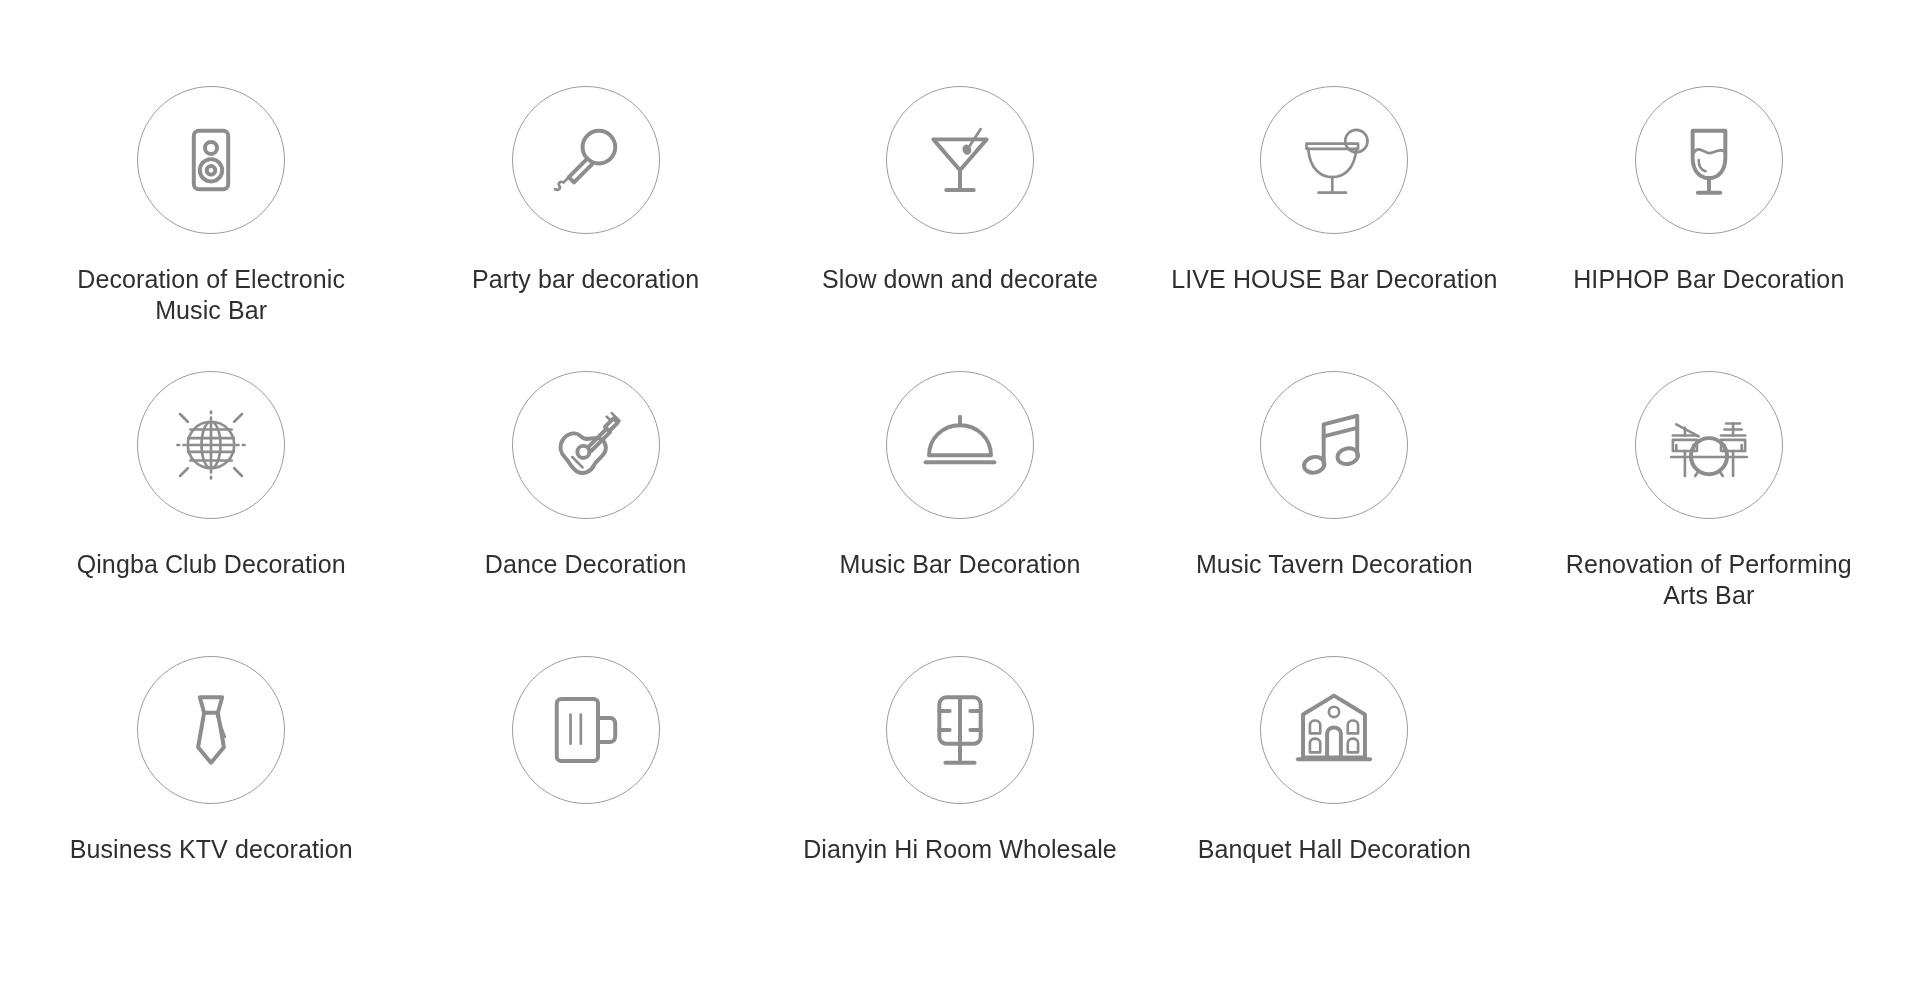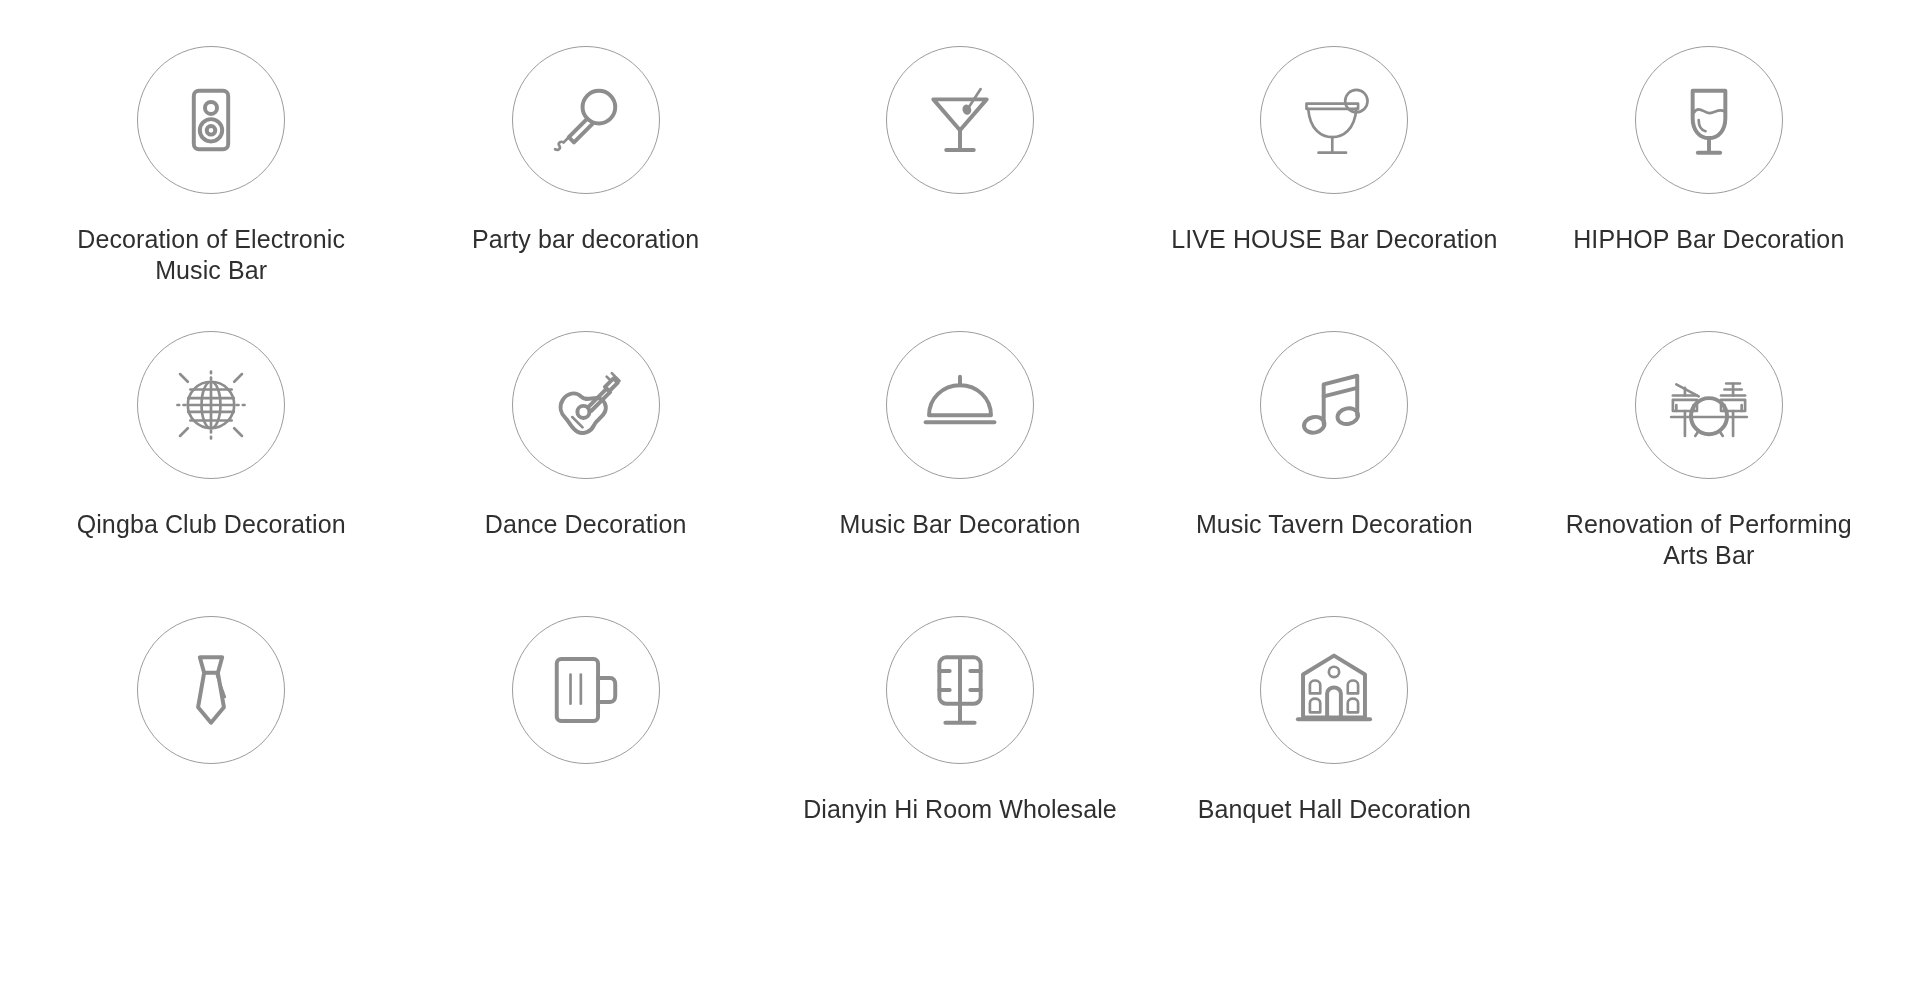--- a/index.html
+++ b/index.html
@@ -14,20 +14,21 @@
     font-family: "Liberation Sans", "DejaVu Sans", sans-serif;
     overflow: hidden;
   }
 
   .category-grid {
     display: grid;
     grid-template-columns: repeat(5, 1fr);
     grid-template-rows: repeat(3, 1fr);
     width: 1872px;
     margin: 0 auto;
+    padding-top: 40px;
     box-sizing: border-box;
   }
 
   .category-item {
     display: flex;
     flex-direction: column;
     align-items: center;
     justify-content: flex-start;
     padding-top: 46px;
     box-sizing: border-box;
@@ -113,20 +114,21 @@
   <div class="category-item">
     <div class="icon-circle">
       <svg viewBox="0 0 100 100">
         <path class="icon-stroke" d="M19 26 L81 26 L50 62 Z"></path>
         <path class="icon-stroke" d="M50 62 L50 84"></path>
         <path class="icon-stroke" d="M34 85 L66 85"></path>
         <path class="icon-stroke-thin" d="M74 14 L57 40"></path>
         <ellipse class="icon-fill" cx="58" cy="38" rx="5" ry="6" transform="rotate(-20 58 38)"></ellipse>
       </svg>
     </div>
+    <div class="category-label">Slow down and decorate</div>
   </div>
 
   <div class="category-item">
     <div class="icon-circle">
       <svg viewBox="0 0 100 100">
         <path class="icon-stroke-thin" d="M18 31 L78 31 L78 37 L18 37 Z"></path>
         <path class="icon-stroke-thin" d="M20 37 C 22 62, 36 70, 48 70 C 60 70, 74 62, 76 37"></path>
         <path class="icon-stroke-thin" d="M48 70 L48 88"></path>
         <path class="icon-stroke-thin" d="M32 88 L64 88"></path>
         <circle class="icon-stroke-thin" cx="76" cy="28" r="13"></circle>
@@ -241,20 +243,21 @@
 
 
   <div class="category-item">
     <div class="icon-circle">
       <svg viewBox="0 0 100 100">
         <path class="icon-stroke" d="M37 12 L63 12 L58 30 L42 30 Z"></path>
         <path class="icon-stroke" d="M42 30 L35 70 L50 88 L65 70 L58 30"></path>
         <path class="icon-stroke-thin" d="M57 33 L66 58"></path>
       </svg>
     </div>
+    <div class="category-label">Business KTV decoration</div>
   </div>
 
   <div class="category-item">
     <div class="icon-circle">
       <svg viewBox="0 0 100 100">
         <rect class="icon-stroke" x="16" y="14" width="48" height="72" rx="5"></rect>
         <path class="icon-stroke" d="M64 36 L78 36 C 82 36, 84 39, 84 43 L84 57 C 84 61, 82 64, 78 64 L64 64"></path>
         <path class="icon-stroke-thin" d="M32 32 L32 66"></path>
         <path class="icon-stroke-thin" d="M44 32 L44 66"></path>
       </svg>

